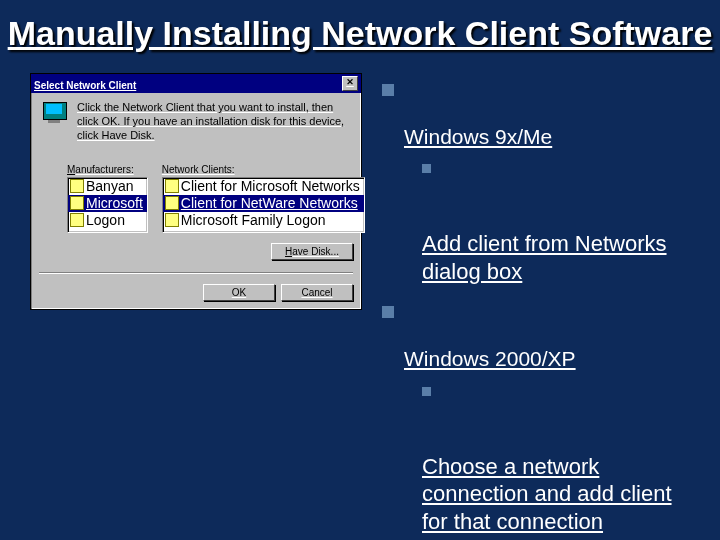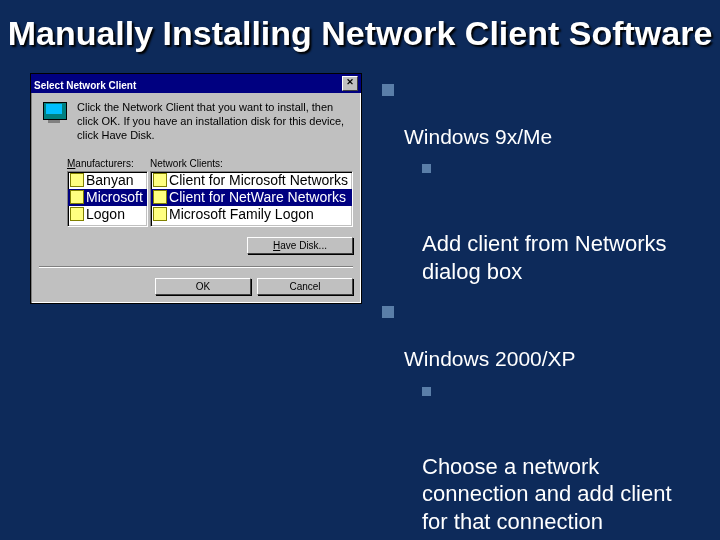--- a/index.html
+++ b/index.html
@@ -10,20 +10,21 @@
     background: #0d2a5a;
     font-family: Arial, Helvetica, sans-serif;
     color: #ffffff;
     overflow: hidden;
   }
   .slide {
     width: 720px;
     height: 540px;
     position: relative;
     box-sizing: border-box;
+    text-decoration: underline;
   }
   .title {
     text-align: center;
     font-weight: bold;
     font-size: 34px;
     line-height: 1.15;
     padding-top: 14px;
     color: #ffffff;
     text-shadow: 2px 2px 2px #000;
   }
@@ -108,22 +109,22 @@
     top: 19px;
     left: 9px;
   }
   .dlg-instr {
     flex: 1;
     font-size: 11px;
     line-height: 1.25;
   }
   .lists {
     display: flex;
-    gap: 2px;
-    margin-top: 16px;
+    gap: 14px;
+    margin-top: 22px;
     padding-left: 28px;
   }
   .list-col {
     display: flex;
     flex-direction: column;
   }
   .list-col.left  { width: 100px; }
   .list-col.right { flex: 1; }
   .list-label {
     font-size: 10px;
@@ -158,21 +159,21 @@
     background: #000080;
     color: #fff;
   }
   .btn {
     background: #c0c0c0;
     border: 1px solid #fff;
     border-right-color: #404040;
     border-bottom-color: #404040;
     box-shadow: 1px 1px 0 #000;
     font-size: 10px;
-    padding: 2px 12px;
+    padding: 2px 0;
     text-align: center;
     color: #000;
     width: 70px;
   }
   .btn-row {
     display: flex;
     justify-content: flex-end;
     gap: 6px;
     margin-top: 10px;
   }

